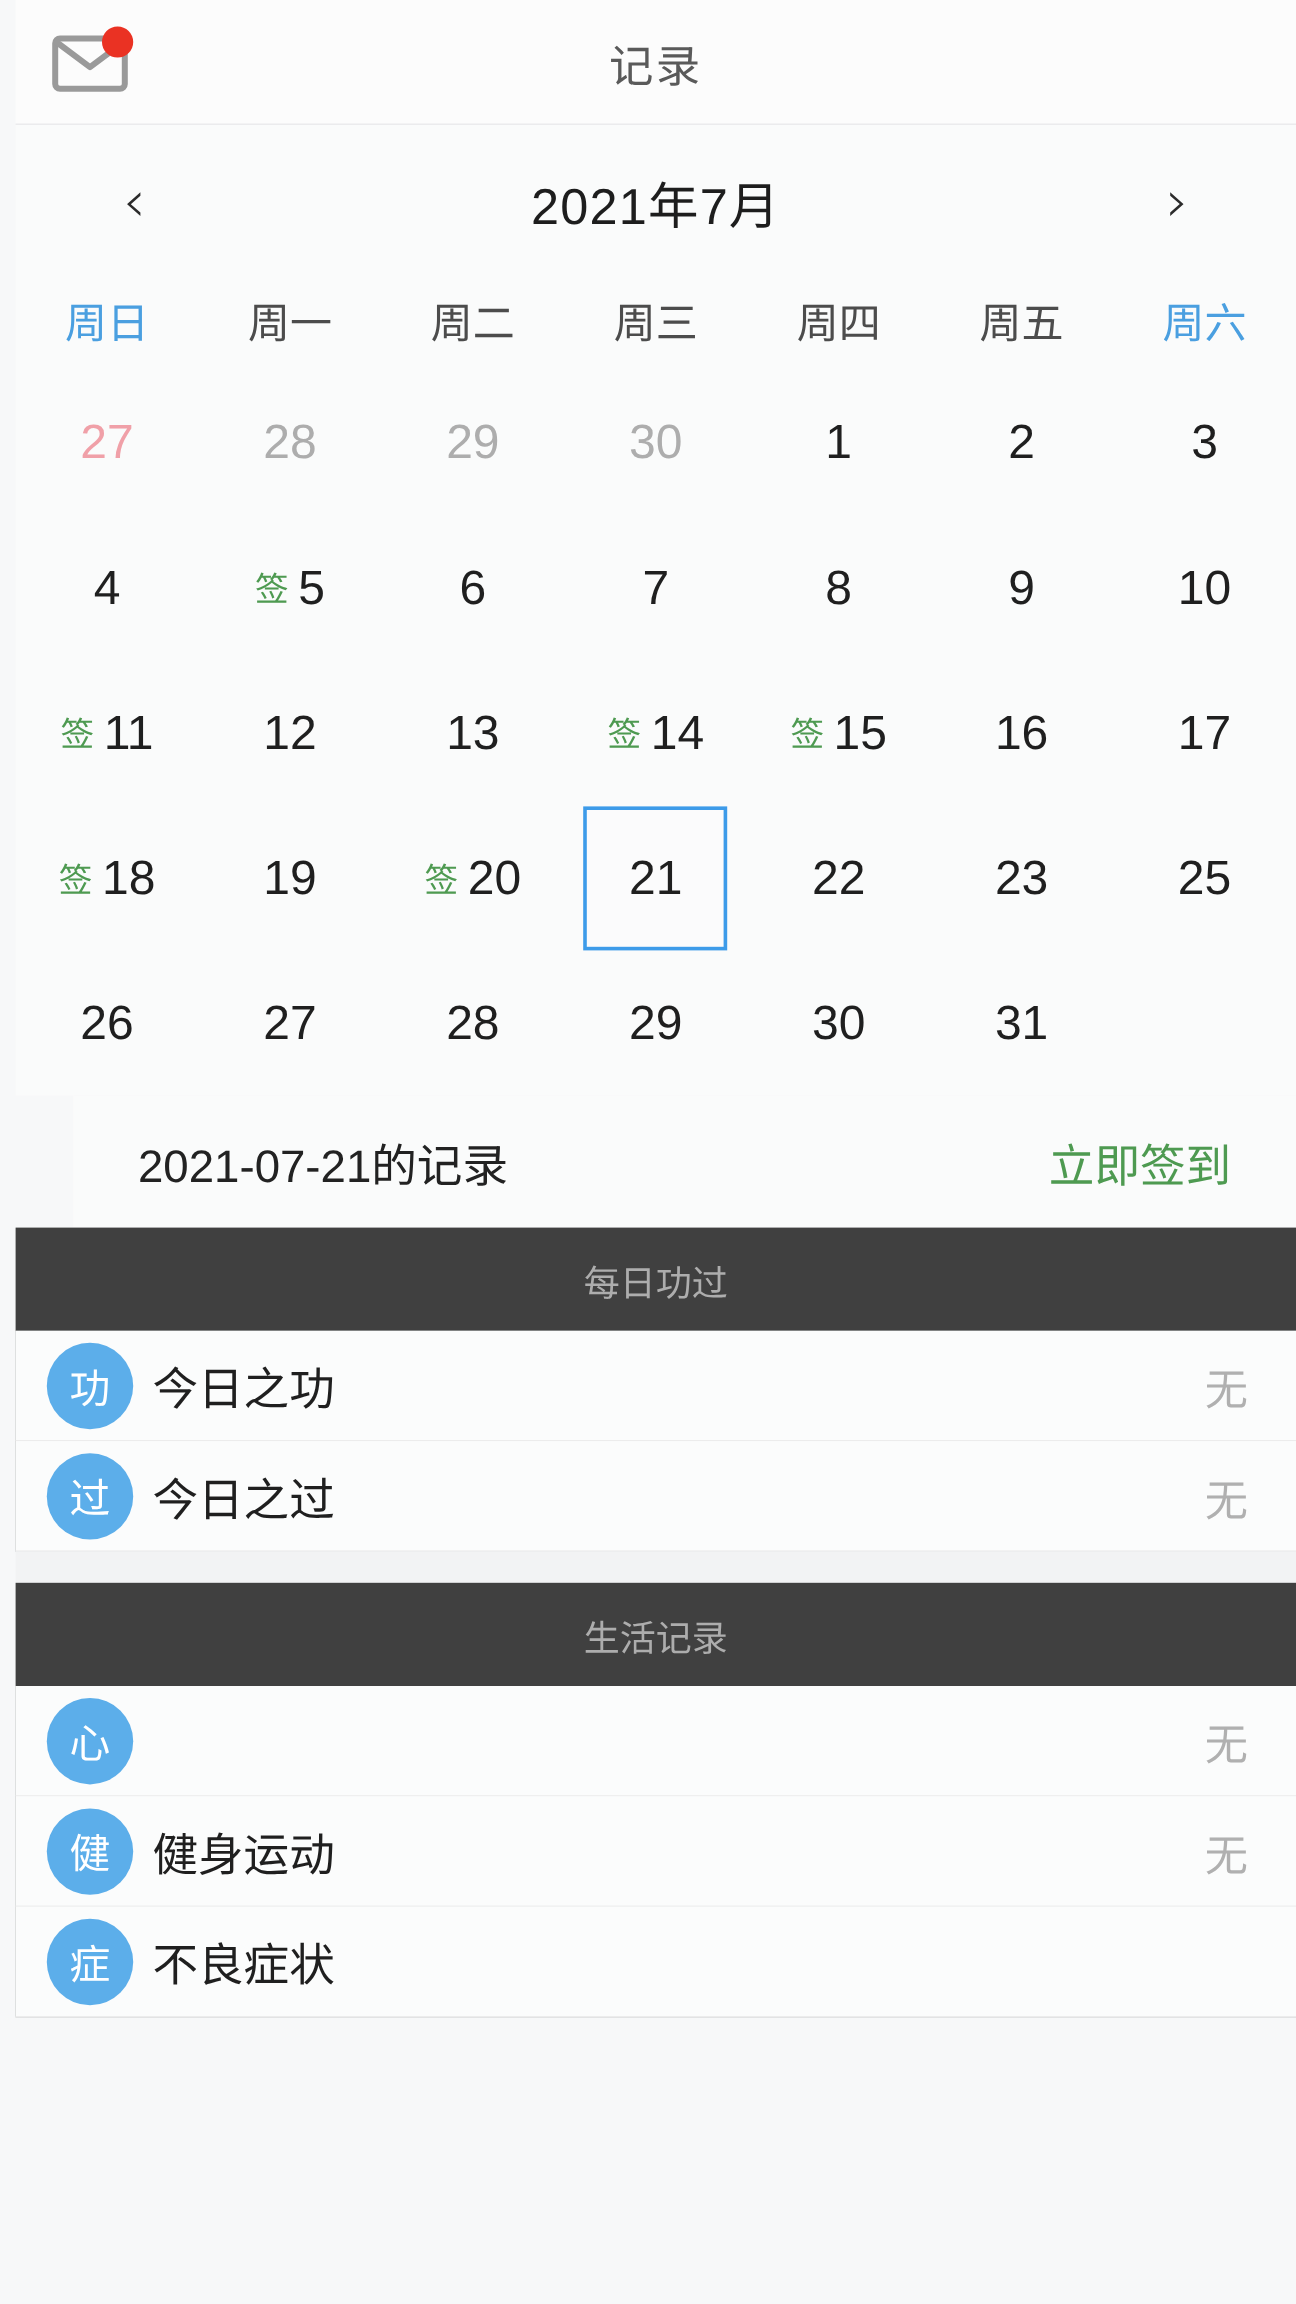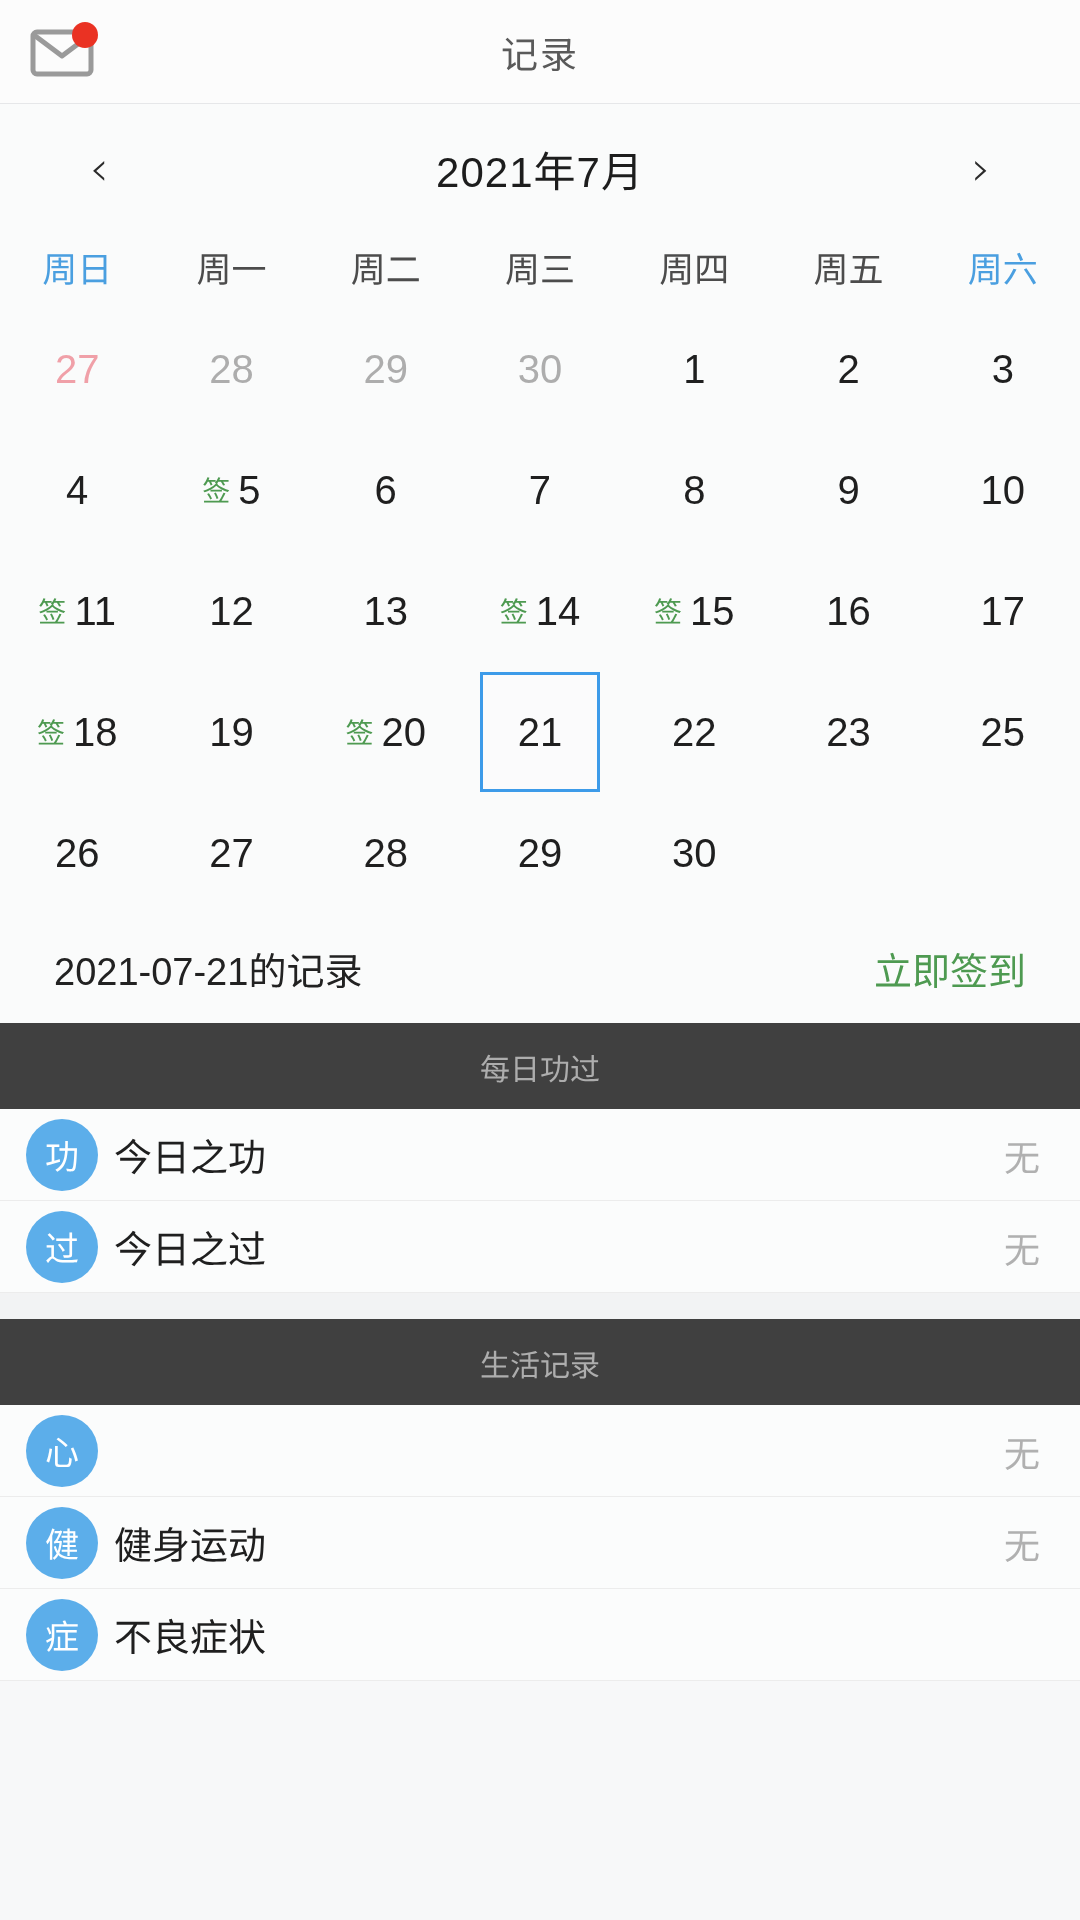--- a/index.html
+++ b/index.html
@@ -4,21 +4,21 @@
 <title>记录</title>
 <style>
   * { margin:0; padding:0; box-sizing:border-box; }
   html, body {
     width:1080px; height:1920px;
     background:#f7f8f9;
     font-family:"Liberation Sans","DejaVu Sans",sans-serif;
     -webkit-font-smoothing:antialiased;
     overflow:hidden;
   }
-  .phone { position:relative; width:1080px; height:1920px; background:#f7f8f9; overflow:hidden; }
+  .phone { position:relative; width:1080px; height:1920px; background:#f7f8f9; overflow:hidden;padding-left:13px; }
 
   
   .topbar {
     position:relative;
     height:104px;
     background:#fcfcfc;
     border-bottom:1px solid #e6e7e9;
     display:flex; align-items:center;
   }
   .mail-btn {
@@ -87,20 +87,21 @@
     z-index:0;
   }
   .day-inner > .day-num, .day-inner > .sign-mark { position:relative; z-index:1; }
 
   
   .record-head {
     height:110px;
     display:flex; align-items:center; justify-content:space-between;
     padding:0 54px;
     background:#fafbfb;
+    margin-left:48px;
   }
   .record-date { font-size:38px; color:#222; }
   .record-action { font-size:38px; color:#4e9a51; }
 
   
   .section { background:#404040; }
   .section-title {
     text-align:center; font-size:30px; color:#adadad;
     padding:22px 0 20px;
   }
@@ -325,20 +326,25 @@
         <div class="day-cell ">
           <div class="day-inner">
             <span class="day-num">29</span>
           </div>
         </div>
         <div class="day-cell ">
           <div class="day-inner">
             <span class="day-num">30</span>
           </div>
         </div>
+        <div class="day-cell ">
+          <div class="day-inner">
+            <span class="day-num">31</span>
+          </div>
+        </div>
       </div>
   </div>
 
   <div class="record-head">
     <div class="record-date">2021-07-21的记录</div>
     <div class="record-action">立即签到</div>
   </div>
 
   <div id="sections">
       <div class="section">

